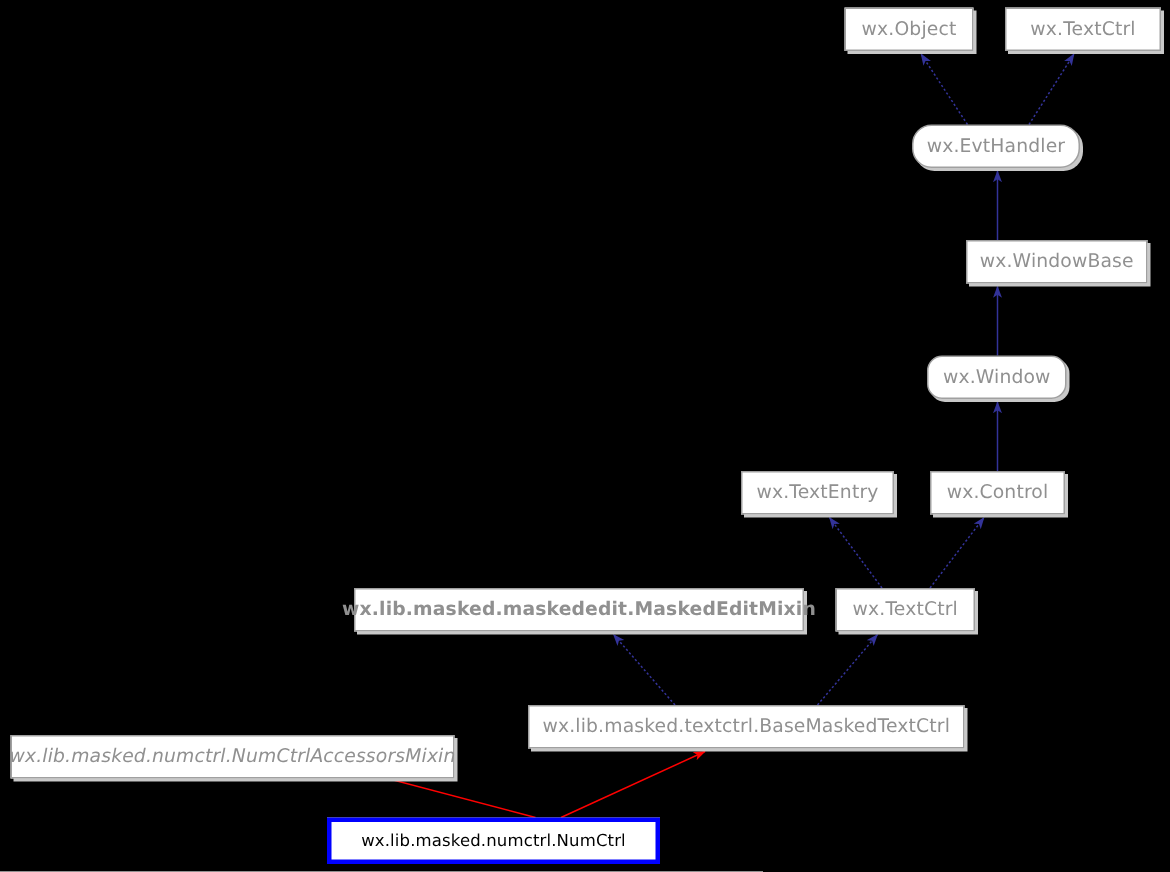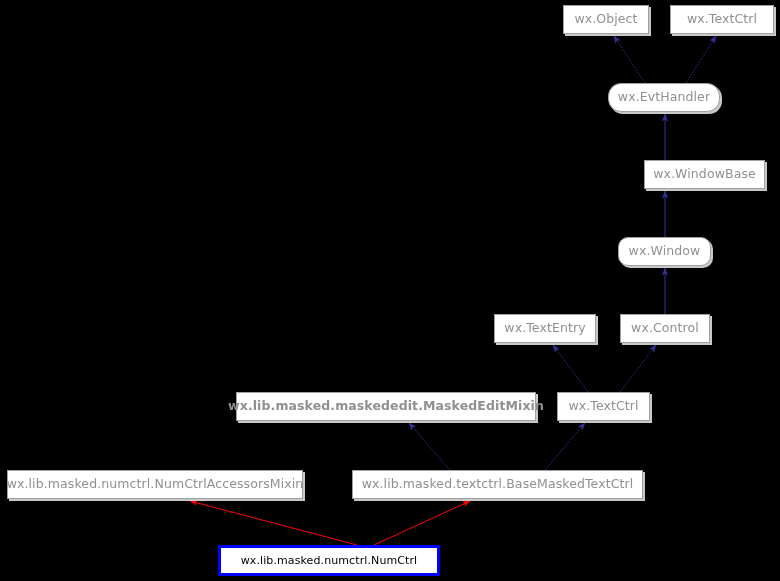--- a/index.html
+++ b/index.html
@@ -108,21 +108,21 @@
       </div>
       <div class="node plain" style="left: 620px; top: 314px; width: 90px; height: 29px;">
         <span class="node-label">wx.Control</span>
       </div>
       <div class="node plain" style="left: 236px; top: 392px; width: 300px; height: 29px; font-weight: bold;">
         <span class="node-label">wx.lib.masked.maskededit.MaskedEditMixin</span>
       </div>
       <div class="node plain" style="left: 557px; top: 392px; width: 93px; height: 29px;">
         <span class="node-label">wx.TextCtrl</span>
       </div>
-      <div class="node plain" style="left: 7px; top: 470px; width: 296px; height: 29px;">
+      <div class="node plain" style="left: 7px; top: 490px; width: 296px; height: 29px; font-style: italic;">
         <span class="node-label">wx.lib.masked.numctrl.NumCtrlAccessorsMixin</span>
       </div>
       <div class="node plain" style="left: 352px; top: 470px; width: 291px; height: 29px;">
         <span class="node-label">wx.lib.masked.textctrl.BaseMaskedTextCtrl</span>
       </div>
       <div class="node current" style="left: 218px; top: 545px; width: 222px; height: 31px;">
         <span class="node-label">wx.lib.masked.numctrl.NumCtrl</span>
       </div>
     </div>
 

